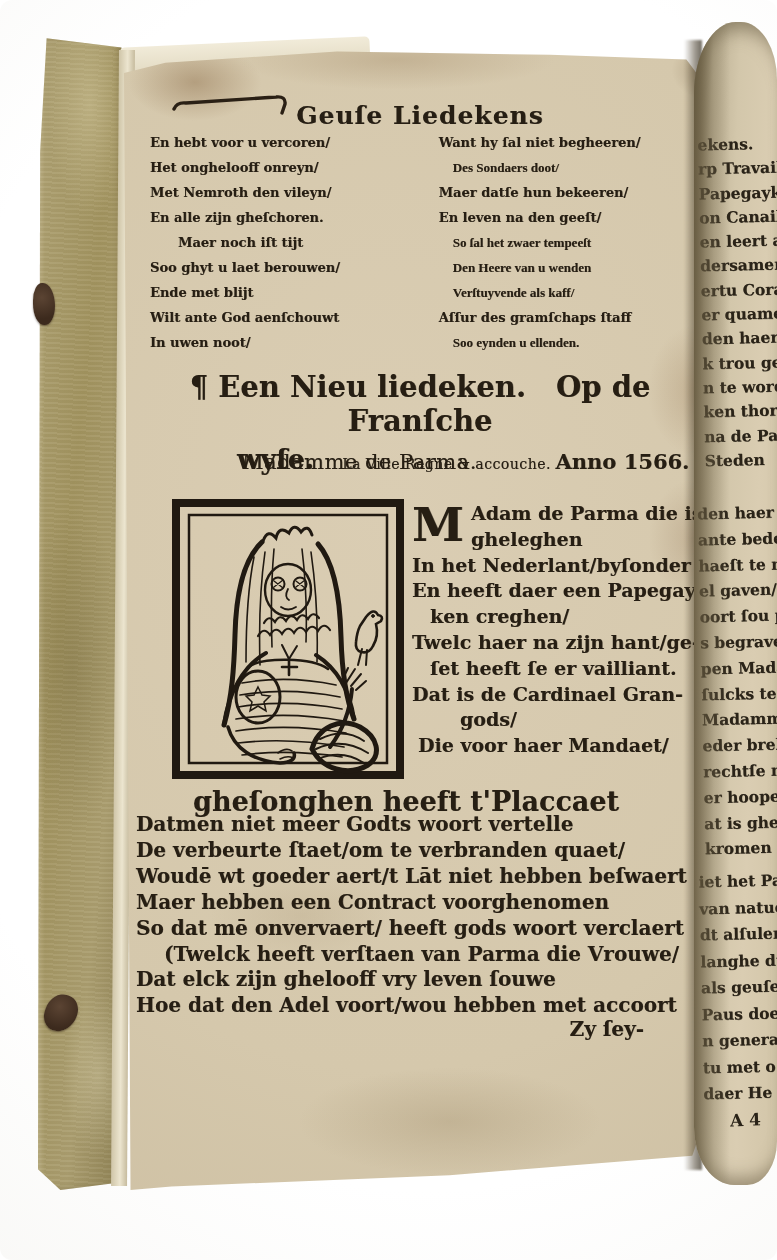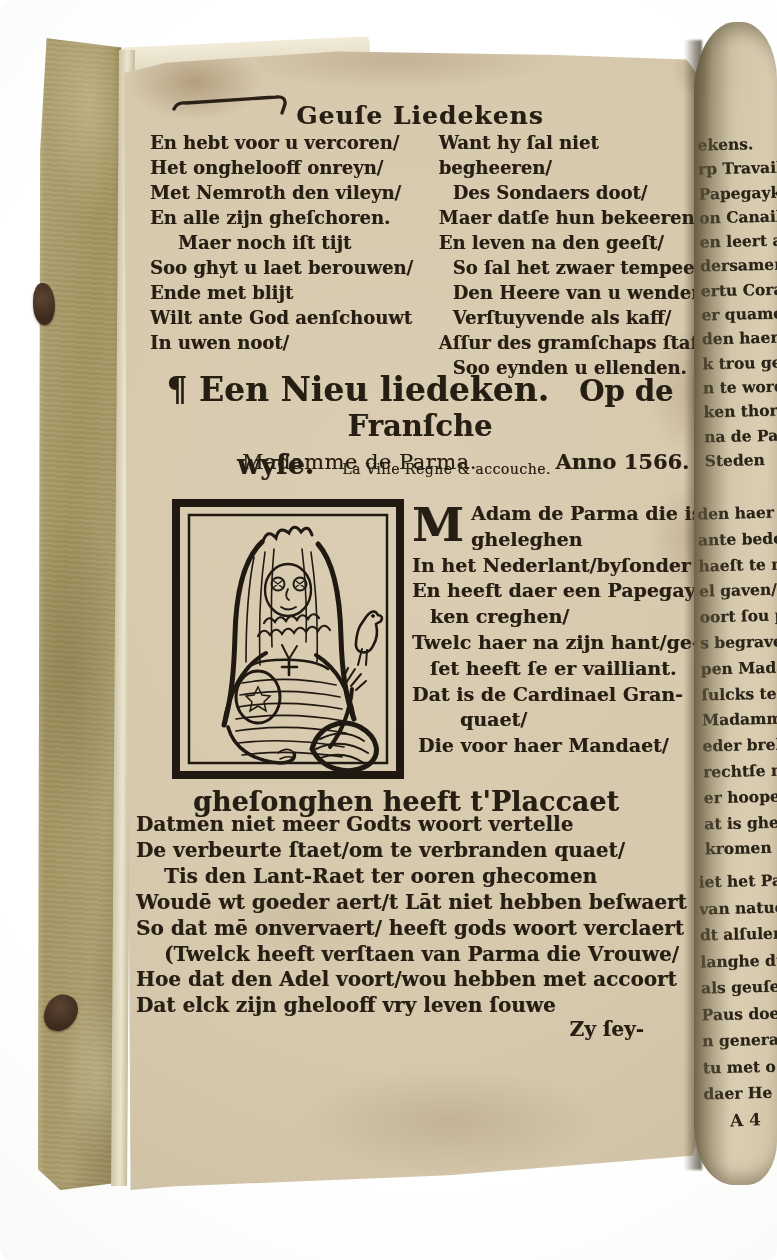--- a/index.html
+++ b/index.html
@@ -50,27 +50,27 @@
       radial-gradient(140% 90% at 45% 40%, #dacdb3 0%, #d5c8ac 55%, #cdbfa2 85%, #c2b395 100%);
     color:#261e13;
   }
   #page .txt{text-shadow:0.4px 0.4px 0.6px rgba(38,30,19,.5);}
   #ink-mark{position:absolute;left:44px;top:42px;}
   #page-header{
     position:absolute;left:0;top:53px;width:100%;text-align:center;
     font-size:25px;font-weight:700;letter-spacing:1px;
   }
   #cols{position:absolute;left:26px;top:82px;width:562px;display:flex;
-    font-size:18px;line-height:25px;font-weight:700;}
+    font-size:13px;line-height:25px;font-weight:700;}
   #col-left{width:276px;}
   #col-right{width:286px;margin-left:25px;}
-  .in1{padding-left:14px;}
+  .in1{padding-left:14px;font-family:Liberation Serif, serif;}
   .in2{padding-left:28px;}
   #song-title{position:absolute;left:0;top:322px;width:100%;text-align:center;font-weight:700;}
-  #song-title .g1{font-size:33px;}
+  #song-title .g1{font-size:29px;}
   #song-title .g2{font-size:29px;margin-left:30px;}
   #song-title .row2{margin-top:6px;transform:translateX(-26px);}
   #song-title .g3{font-size:27px;}
   #song-title .r1{font-size:14px;font-weight:500;margin-left:28px;letter-spacing:.5px;}
   #subtitle{position:absolute;left:0;top:401px;width:100%;font-size:21px;}
   #subtitle .s-left{margin-left:118px;font-weight:500;letter-spacing:.5px;}
   #subtitle .s-right{margin-left:72px;font-weight:700;}
   #woodcut{position:absolute;left:46px;top:449px;width:236px;height:286px;}
   #stanza{position:absolute;left:288px;top:453px;width:302px;
     font-size:19px;line-height:25.8px;font-weight:700;}
@@ -213,35 +213,35 @@
     <div id="stanza" class="txt">
       <span id="drop-cap">M</span>
       <div>Adam de Parma die is</div>
       <div class="s-in">gheleghen</div>
       <div>In het Nederlant/byſonder</div>
       <div>En heeft daer een Papegay</div>
       <div class="s-in2">ken creghen/</div>
       <div>Twelc haer na zijn hant/ge-</div>
       <div class="s-in2">ſet heeft ſe er vailliant.</div>
       <div>Dat is de Cardinael Gran-</div>
-      <div class="s-in">quaet/</div>
+      <div class="s-in">gods/</div>
       <div class="s-in3">Die voor haer Mandaet/</div>
     </div>
 
     <div id="below-woodcut" class="txt">gheſonghen heeft t'Placcaet</div>
 
     <div id="body-block" class="txt">
       <div>Datmen niet meer Godts woort vertelle</div>
       <div>De verbeurte ſtaet/om te verbranden quaet/</div>
-      <div class="in2">Tis den Lant-Raet ter ooren ghecomen</div>
       <div>Woudē wt goeder aert/t Lāt niet hebben beſwaert</div>
+      <div>Maer hebben een Contract voorghenomen</div>
       <div>So dat mē onvervaert/ heeft gods woort verclaert</div>
       <div class="in2">(Twelck heeft verſtaen van Parma die Vrouwe/</div>
+      <div>Dat elck zijn ghelooff vry leven ſouwe</div>
       <div>Hoe dat den Adel voort/wou hebben met accoort</div>
-      <div>Dat elck zijn ghelooff vry leven ſouwe</div>
       <div id="catchword">Zy ſey-</div>
     </div>
   </div>
 
   <div id="gutter"></div>
 
   <div id="roll">
     <div id="roll-top" class="roll-col">
       <div>ekens.</div>
       <div>rp Travaille</div>

